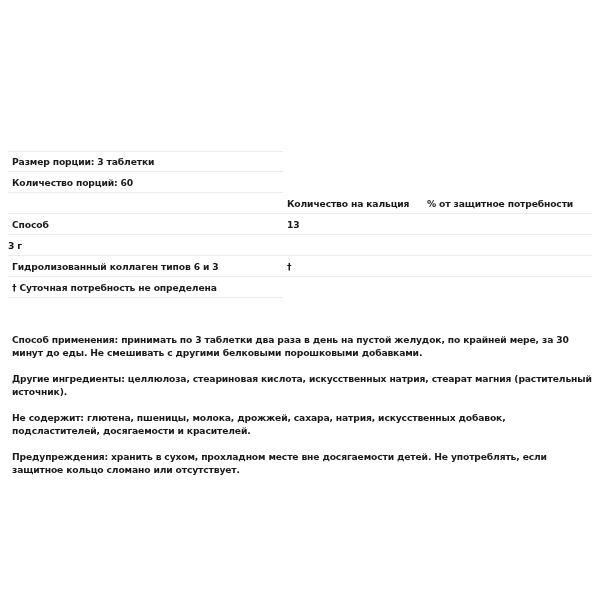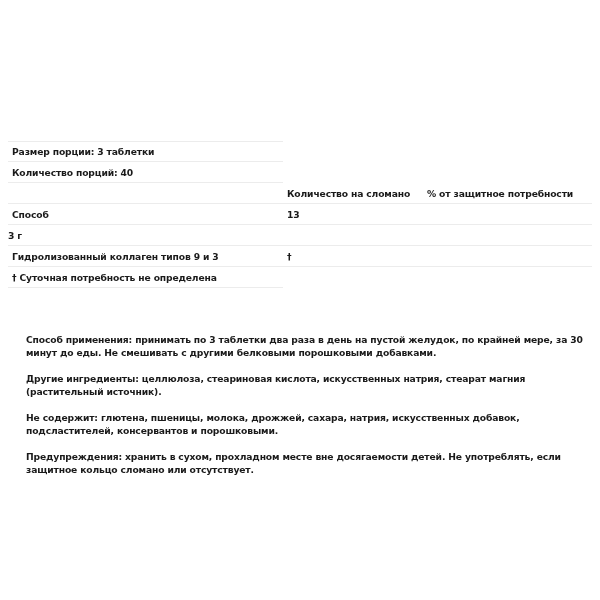--- a/index.html
+++ b/index.html
@@ -3,67 +3,67 @@
   <meta charset="utf-8">
   <style>
     html, body { margin: 0; padding: 0; background: #ffffff; }
     body {
       width: 600px; height: 600px; position: relative; overflow: hidden;
       font-family: "DejaVu Sans", sans-serif;
       color: #1a1a1a;
       font-size: 9.2px;
       letter-spacing: -0.15px;
     }
-    .wrap { position: absolute; left: 8px; top: 141px; width: 584px; }
+    .wrap { position: absolute; left: 8px; top: 151px; width: 584px; }
     .row {
       display: flex; align-items: center;
       border-bottom: 1px solid #ececec;
       height: 21px;
       box-sizing: border-box;
     }
     .row.short { width: 275px; }
     .row.top-border { border-top: 1px solid #ececec; }
     .c1 { width: 279px; padding-left: 4px; box-sizing: border-box; }
     .c2 { width: 140px; }
     .c3 { flex: 1; }
     .cell { font-weight: 600; white-space: nowrap; }
     .paras { position: absolute; left: 12px; top: 333px; width: 580px; font-weight: 600; line-height: 13px; }
-    .paras p { margin: 0 0 13px 14px; }
+    .paras p { margin: 0 0 13px 0; }
   </style>
 </head>
 <body>
 
 <div class="wrap">
   <div class="row short top-border">
     <span class="c1 cell">Размер порции: 3 таблетки</span>
   </div>
   <div class="row short">
-    <span class="c1 cell">Количество порций: 40</span>
+    <span class="c1 cell">Количество порций: 60</span>
   </div>
   <div class="row">
     <span class="c1 cell"></span>
-    <span class="c2 cell">Количество на сломано</span>
+    <span class="c2 cell">Количество на кальция</span>
     <span class="c3 cell">% от защитное потребности</span>
   </div>
   <div class="row">
     <span class="c1 cell">Способ</span>
     <span class="c2 cell">13</span>
     <span class="c3 cell"></span>
   </div>
   <div class="row">
     <span class="c2 cell">3 г</span>
     <span class="c3 cell"></span>
   </div>
   <div class="row">
-    <span class="c1 cell">Гидролизованный коллаген типов 9 и 3</span>
+    <span class="c1 cell">Гидролизованный коллаген типов 6 и 3</span>
     <span class="c3 cell">†</span>
   </div>
   <div class="row short">
     <span class="c1 cell">† Суточная потребность не определена</span>
   </div>
 </div>
 
 <div class="paras">
   <p>Способ применения:  принимать по 3 таблетки два раза в день на пустой желудок, по крайней мере, за 30 минут до еды. Не смешивать с другими белковыми порошковыми добавками.</p>
   <p>Другие ингредиенты: целлюлоза, стеариновая кислота, искусственных натрия, стеарат магния (растительный источник).</p>
-  <p>Не содержит: глютена, пшеницы, молока, дрожжей, сахара, натрия, искусственных добавок, подсластителей, консервантов и порошковыми.</p>
+  <p>Не содержит: глютена, пшеницы, молока, дрожжей, сахара, натрия, искусственных добавок, подсластителей, досягаемости и красителей.</p>
   <p>Предупреждения: хранить в сухом, прохладном месте вне досягаемости детей. Не употреблять, если защитное кольцо сломано или отсутствует.</p>
 </div>
 
 </body></html>

